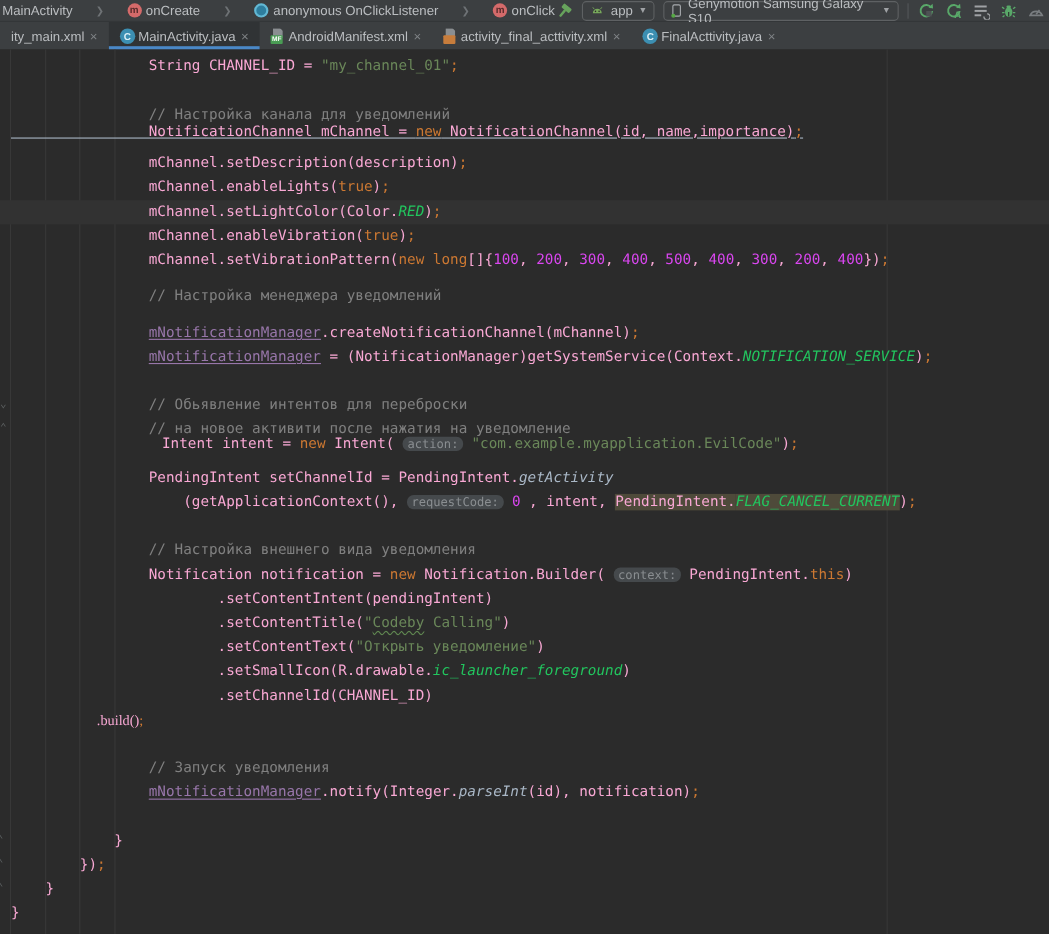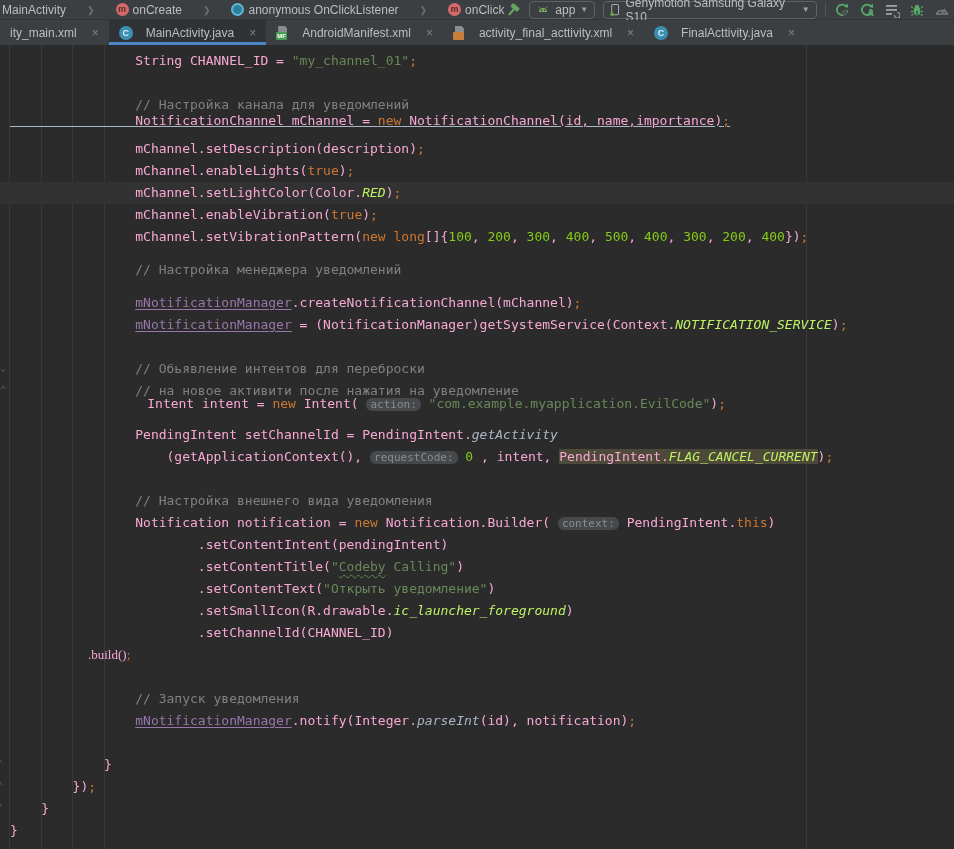--- a/index.html
+++ b/index.html
@@ -19,21 +19,21 @@
   .toolbar{margin-left:auto;display:flex;align-items:center;gap:8px;padding-right:4px;}
   .combo{display:flex;align-items:center;gap:5px;border:1px solid #5E6163;border-radius:4px;
     height:16px;padding:0 6px;color:#BBBEC1;cursor:pointer;}
   .caret{font-size:8px;color:#9FA2A5;}
   .tb-sep{width:1px;height:14px;background:#54575A;}
   .tb-btn{width:18px;height:16px;display:flex;align-items:center;justify-content:center;cursor:pointer;}
 
   
   .tabbar{position:absolute;left:0;top:20px;width:954px;height:25px;background:#3C3F41;display:flex;
     font-size:12px;color:#BBBEC1;}
-  .tab{position:relative;display:flex;align-items:center;gap:13px;padding:0 10px;cursor:pointer;white-space:nowrap;}
+  .tab{position:relative;display:flex;align-items:center;gap:3px;padding:0 10px;cursor:pointer;white-space:nowrap;}
   .tab.selected{background:#303335;}
   .tab.selected::after{content:"";position:absolute;left:0;right:0;bottom:0;height:3px;background:#4A88C7;}
   .tab .close{color:#808487;font-size:12px;margin-left:2px;cursor:pointer;}
   .cls-ic{width:14px;height:14px;border-radius:50%;background:#3C8FB2;color:#DDF1F8;
     display:inline-flex;align-items:center;justify-content:center;font-size:9px;font-weight:bold;}
   .file-ic{position:relative;width:13px;height:14px;display:inline-block;}
   .file-ic .page{position:absolute;left:2px;top:0;width:9px;height:9px;background:#8A8E91;
     clip-path:polygon(0 0,70% 0,100% 30%,100% 100%,0 100%);}
   .file-ic .badge{position:absolute;left:0;bottom:0;width:11px;height:8px;border-radius:1px;
     color:#fff;font-size:6px;font-weight:bold;display:flex;align-items:center;justify-content:center;line-height:1;}
@@ -44,22 +44,22 @@
   .editor{position:absolute;left:0;top:45px;width:954px;height:804px;background:#2B2B2B;
     font-family:"DejaVu Sans Mono",monospace;font-size:13px;}
   .guide{position:absolute;top:0;bottom:0;width:1px;background:#383838;}
   .line{position:absolute;left:0;width:954px;height:22px;line-height:22px;white-space:pre;padding-left:10px;
     box-sizing:border-box;color:#A9B7C6;}
   .line.current{background:#323232;}
   .t-d{color:#f9a8d4;}
   .t-k{color:#CC7832;}
   .t-s{color:#6A8759;}
   .t-c{color:#808080;}
-  .t-n{color:#84cc16;}
-  .t-si{color:#bef264;font-style:italic;}
+  .t-n{color:#d946ef;}
+  .t-si{color:#22c55e;font-style:italic;}
   .t-fu{color:#9876AA;text-decoration:underline;text-underline-offset:2px;}
   .t-mi{color:#A9B7C6;font-style:italic;}
   .t-hl{background:#4E4A3A;}
   .t-styp{color:#6A8759;text-decoration:underline wavy #5F8750;text-decoration-thickness:1px;text-underline-offset:3px;}
   .t-chip{background:#45494C;color:#8A8E91;border-radius:6px;padding:0 4px;font-size:11px;
     font-family:"DejaVu Sans Mono",monospace;}
   .fold{position:absolute;color:#5D6162;font-size:10px;line-height:10px;cursor:pointer;}
 </style>
 </head>
 <body>

